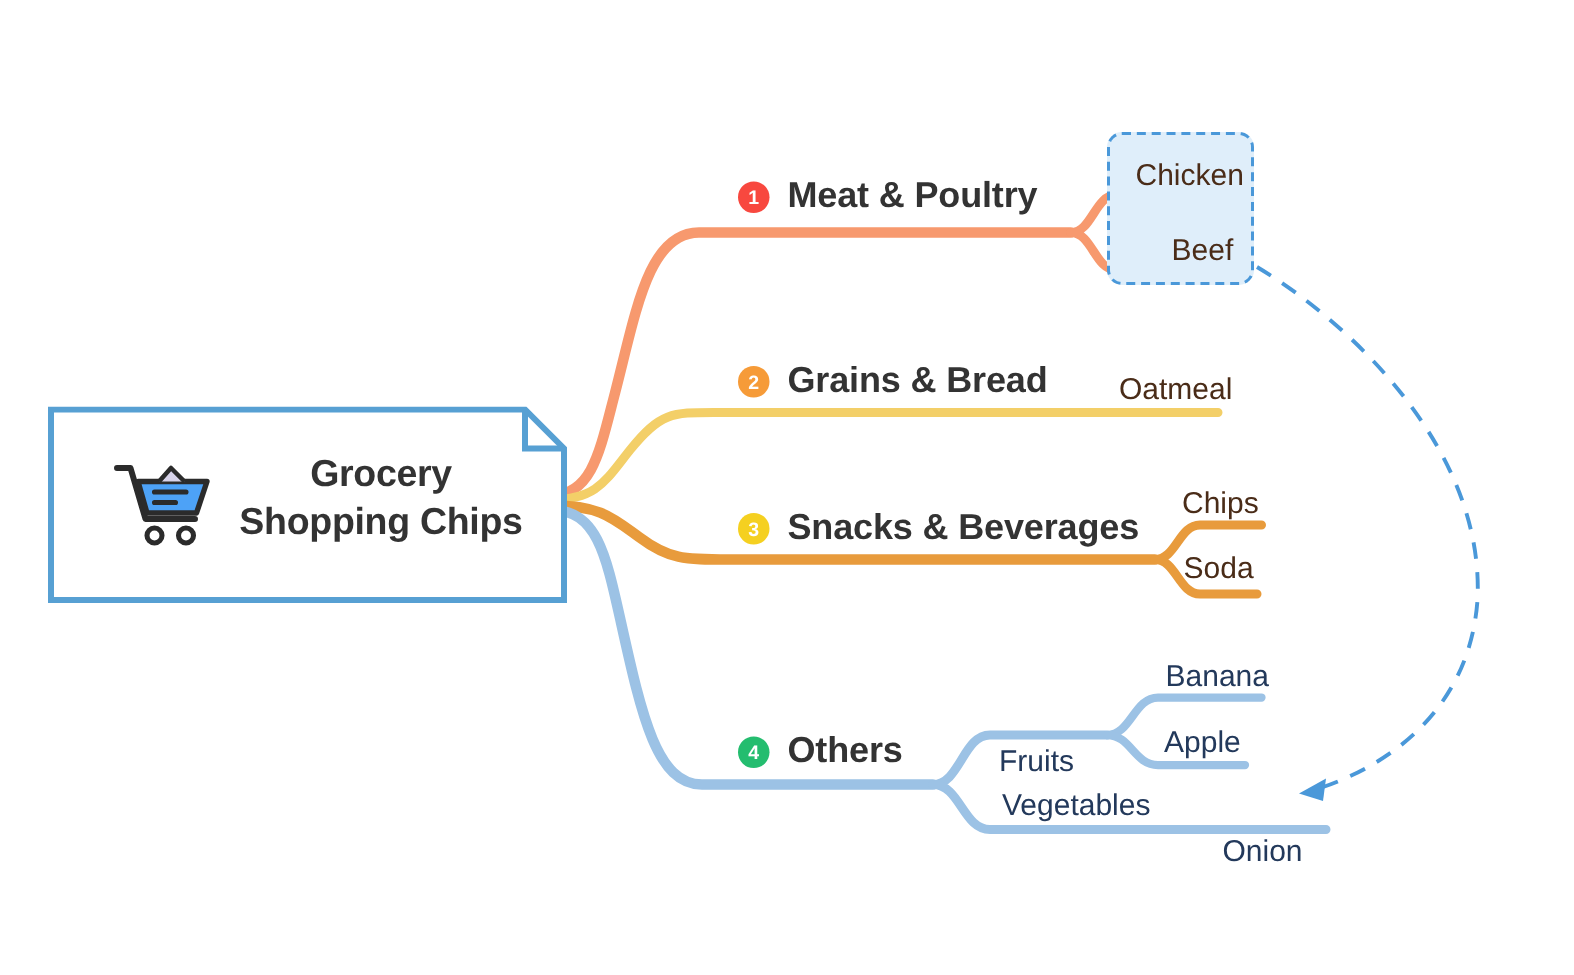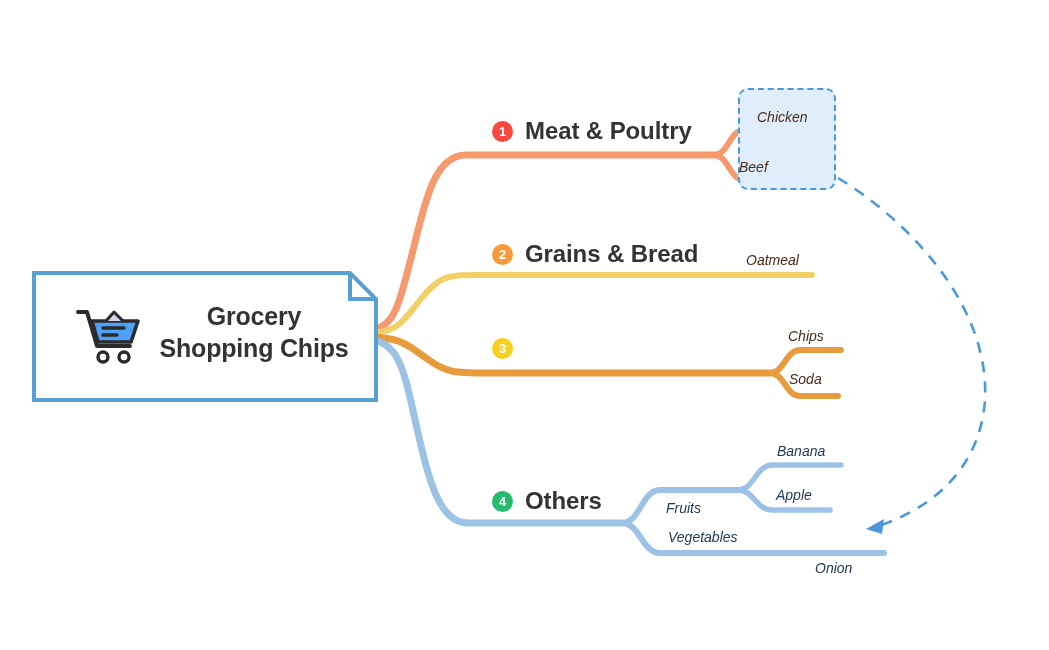--- a/index.html
+++ b/index.html
@@ -79,23 +79,22 @@
     font-size: 24px;
     font-weight: bold;
     color: #333333;
     letter-spacing: -0.1px;
   }
 
   
   .leaf {
     position: absolute;
     white-space: nowrap;
-    font-size: 14px;
+    font-size: 20px;
     line-height: 19px;
-    font-style: italic;
   }
   .leaf.warm { color: #4a2c18; }
   .leaf.cool { color: #23395b; }
 
   
   .selection-box {
     position: absolute;
     left: 738px;
     top: 88px;
     width: 98px;
@@ -169,29 +168,30 @@
     <span class="branch-text">Meat &amp; Poultry</span>
   </div>
 
   <div class="branch-title" style="left:492px; top:240px;">
     <span class="badge" style="background:#f69b38;">2</span>
     <span class="branch-text">Grains &amp; Bread</span>
   </div>
 
   <div class="branch-title" style="left:492px; top:338px;">
     <span class="badge" style="background:#f5d020;">3</span>
+    <span class="branch-text">Snacks &amp; Beverages</span>
   </div>
 
   <div class="branch-title" style="left:492px; top:487px;">
     <span class="badge" style="background:#24bd6f;">4</span>
     <span class="branch-text">Others</span>
   </div>
 
   <div class="leaf warm" style="left:757px; top:108px;">Chicken</div>
-  <div class="leaf warm" style="left:739px; top:158px;text-align:right;">Beef</div>
+  <div class="leaf warm" style="left:781px; top:158px;text-align:right;">Beef</div>
 
   <div class="leaf warm" style="left:746px; top:251px;text-align:center;">Oatmeal</div>
 
   <div class="leaf warm" style="left:788px; top:327px;">Chips</div>
   <div class="leaf warm" style="left:789px; top:370px;">Soda</div>
 
   <div class="leaf cool" style="left:666px; top:464px;margin-top:35px;">Fruits</div>
   <div class="leaf cool" style="left:668px; top:528px;">Vegetables</div>
 
   <div class="leaf cool" style="left:777px; top:442px;">Banana</div>

